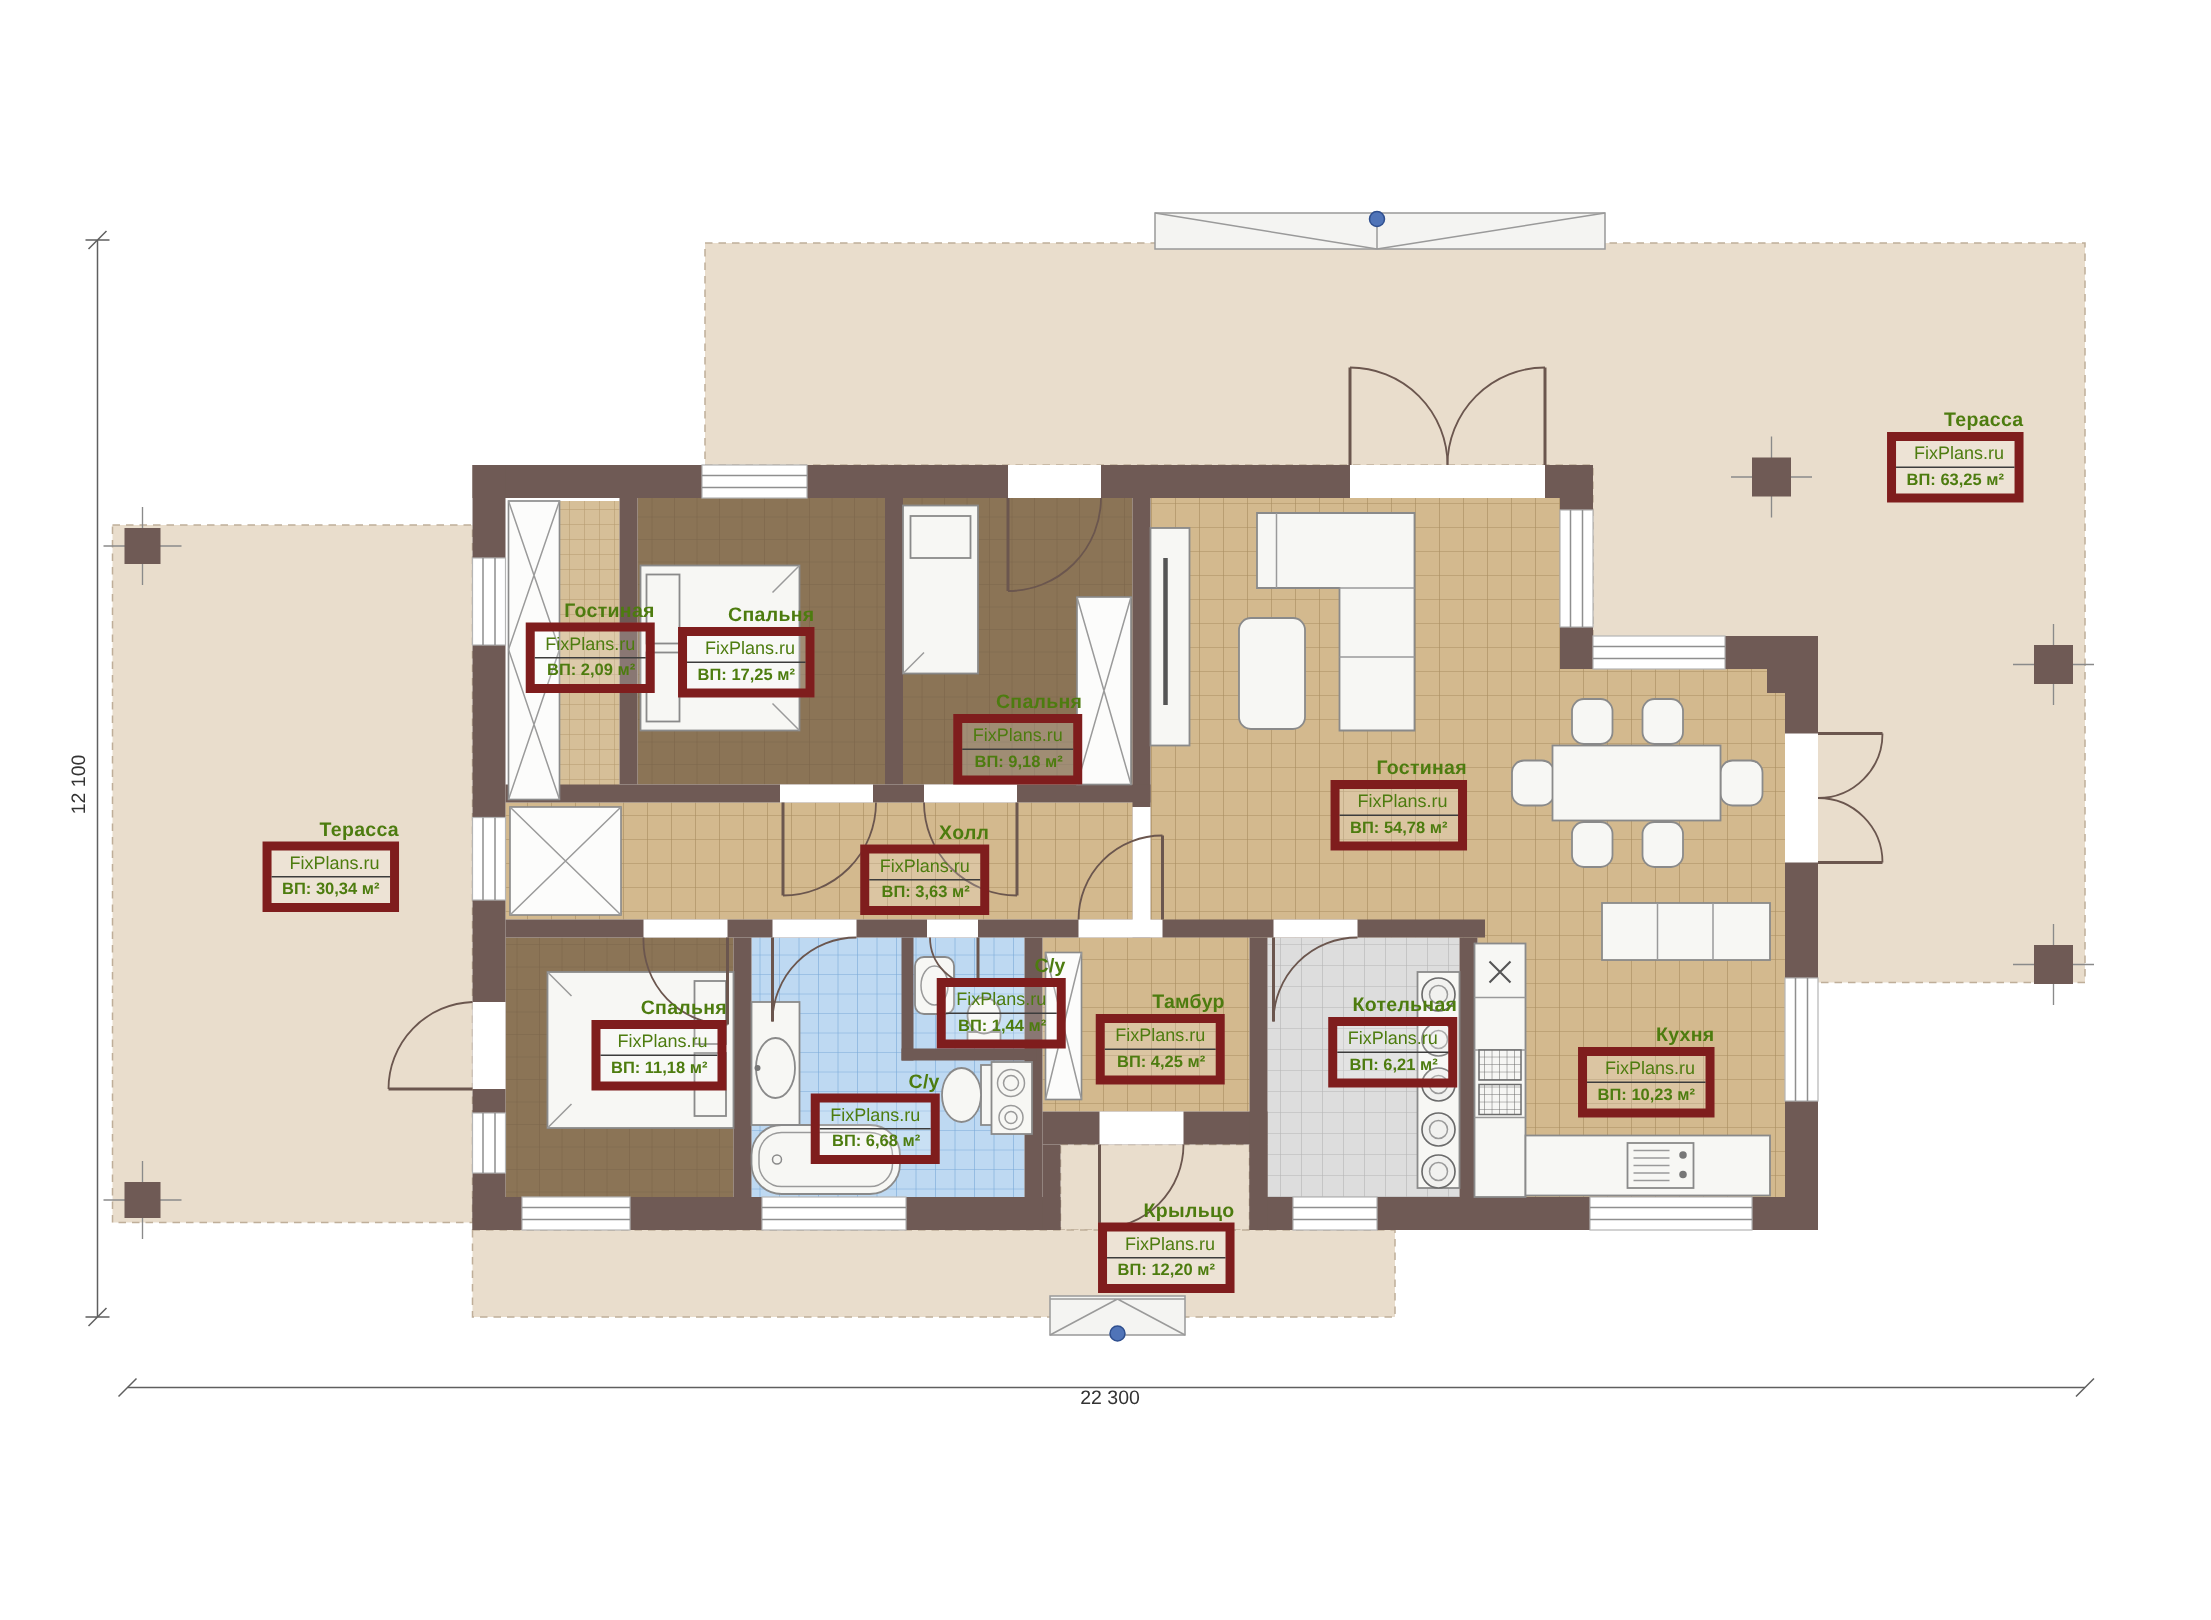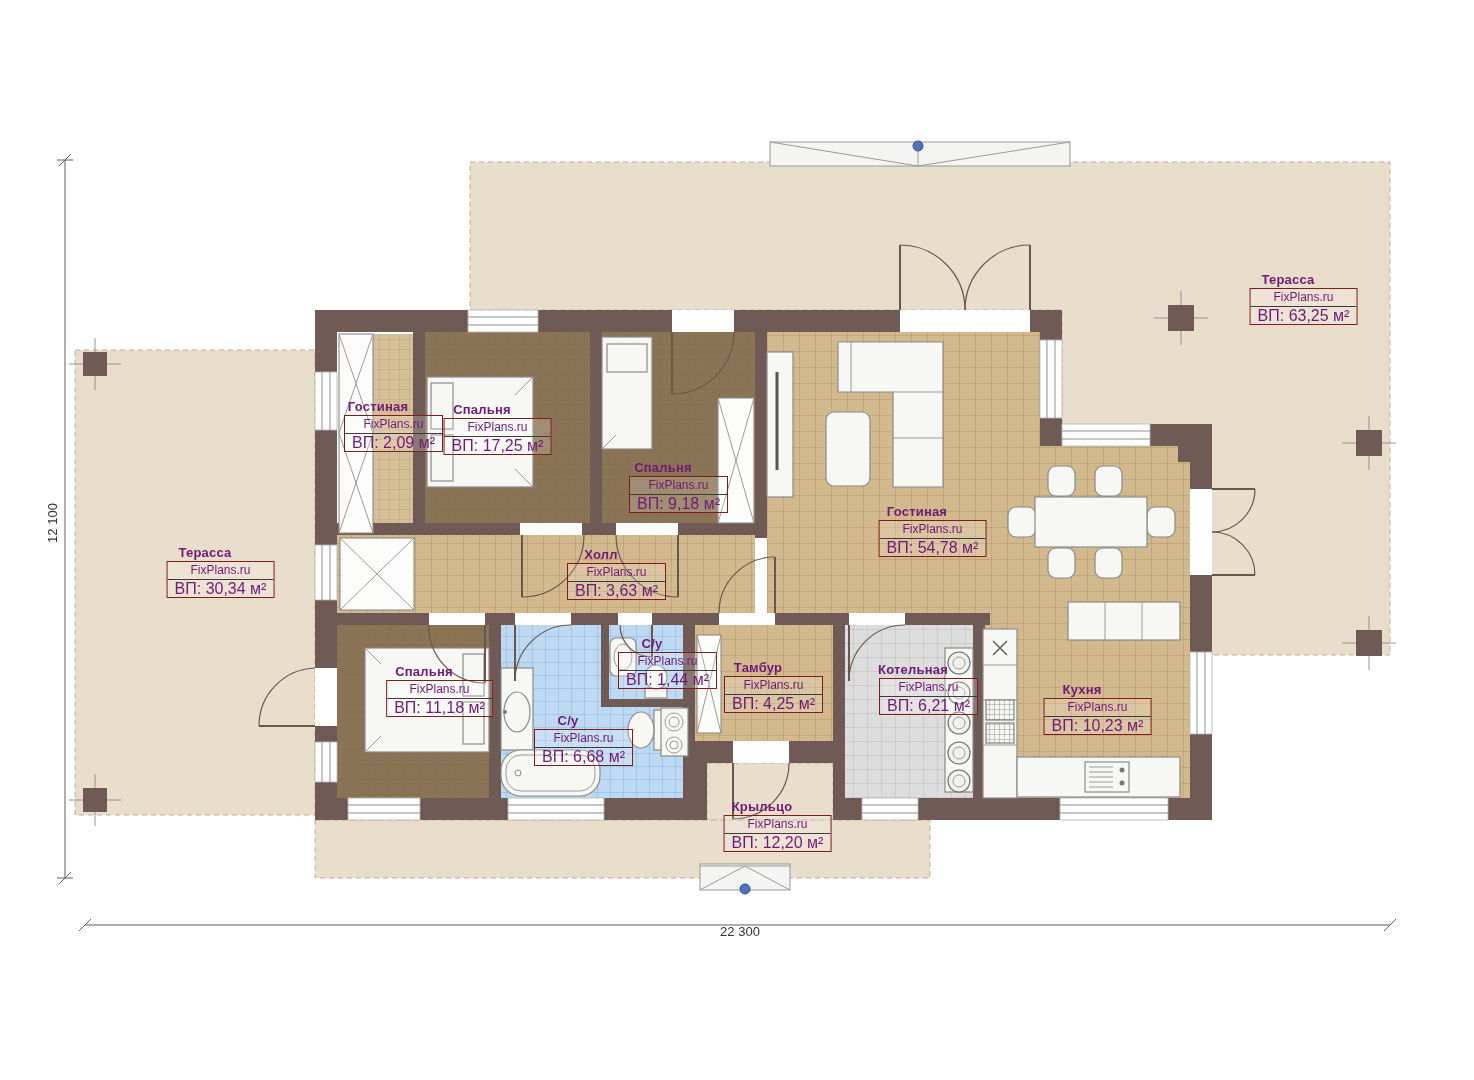--- a/index.html
+++ b/index.html
@@ -17,25 +17,25 @@
   .door{fill:none;stroke:#6b564e;stroke-width:1.2;}
   .leaf{stroke:#6b564e;stroke-width:2;}
   .terrace{fill:#e9ddcc;stroke:#bfae99;stroke-width:1;stroke-dasharray:5 4;}
   .dim{stroke:#5f5f5f;stroke-width:1;fill:none;}
   .tick{stroke:#8a8a8a;stroke-width:0.9;}
   .closet{fill:#fcfcfb;stroke:#8a8a8a;stroke-width:1.1;}
   .xline{stroke:#9a9a9a;stroke-width:1;fill:none;}
   .marker{fill:#f4f4f2;stroke:#999;stroke-width:1;}
   .pin{fill:#5074b8;stroke:#2f4f8f;stroke-width:1;}
   
-  .room-label{position:absolute;transform:translateX(-50%);text-align:center;color:#701a75;z-index:5;white-space:nowrap;}
+  .room-label{position:absolute;transform:translateX(-50%);text-align:right;color:#4d7c0f;z-index:5;white-space:nowrap;}
   .rl-name{font-weight:bold;font-size:13px;line-height:15px;margin-bottom:1px;letter-spacing:.2px;}
-  .rl-box{display:inline-block;border:1px solid #7f1d1d;background:rgba(255,255,255,0.18);margin-left:31px;}
+  .rl-box{display:inline-block;border:6px solid #7f1d1d;background:rgba(255,255,255,0.18);margin-left:31px;}
   .rl-brand{padding:0 7px;border-bottom:1px solid #3c3c3c;font-size:12px;line-height:17px;}
-  .rl-area{padding:0 7px;font-size:16px;line-height:17px;}
+  .rl-area{padding:0 7px;font-size:11px;line-height:17px;font-weight:bold;}
   .dim-label{position:absolute;font-size:13px;color:#333;z-index:5;white-space:nowrap;}
   #dim-width{left:740px;top:903px;transform:translateX(-50%);margin-top:21px;}
   #dim-height{left:52px;top:523px;transform:translate(-50%,-50%) rotate(-90deg);}
 </style>
 </head>
 <body>
 
 <div class="scene">
 
 <svg width="1474" height="1080" viewBox="0 0 1474 1080">

